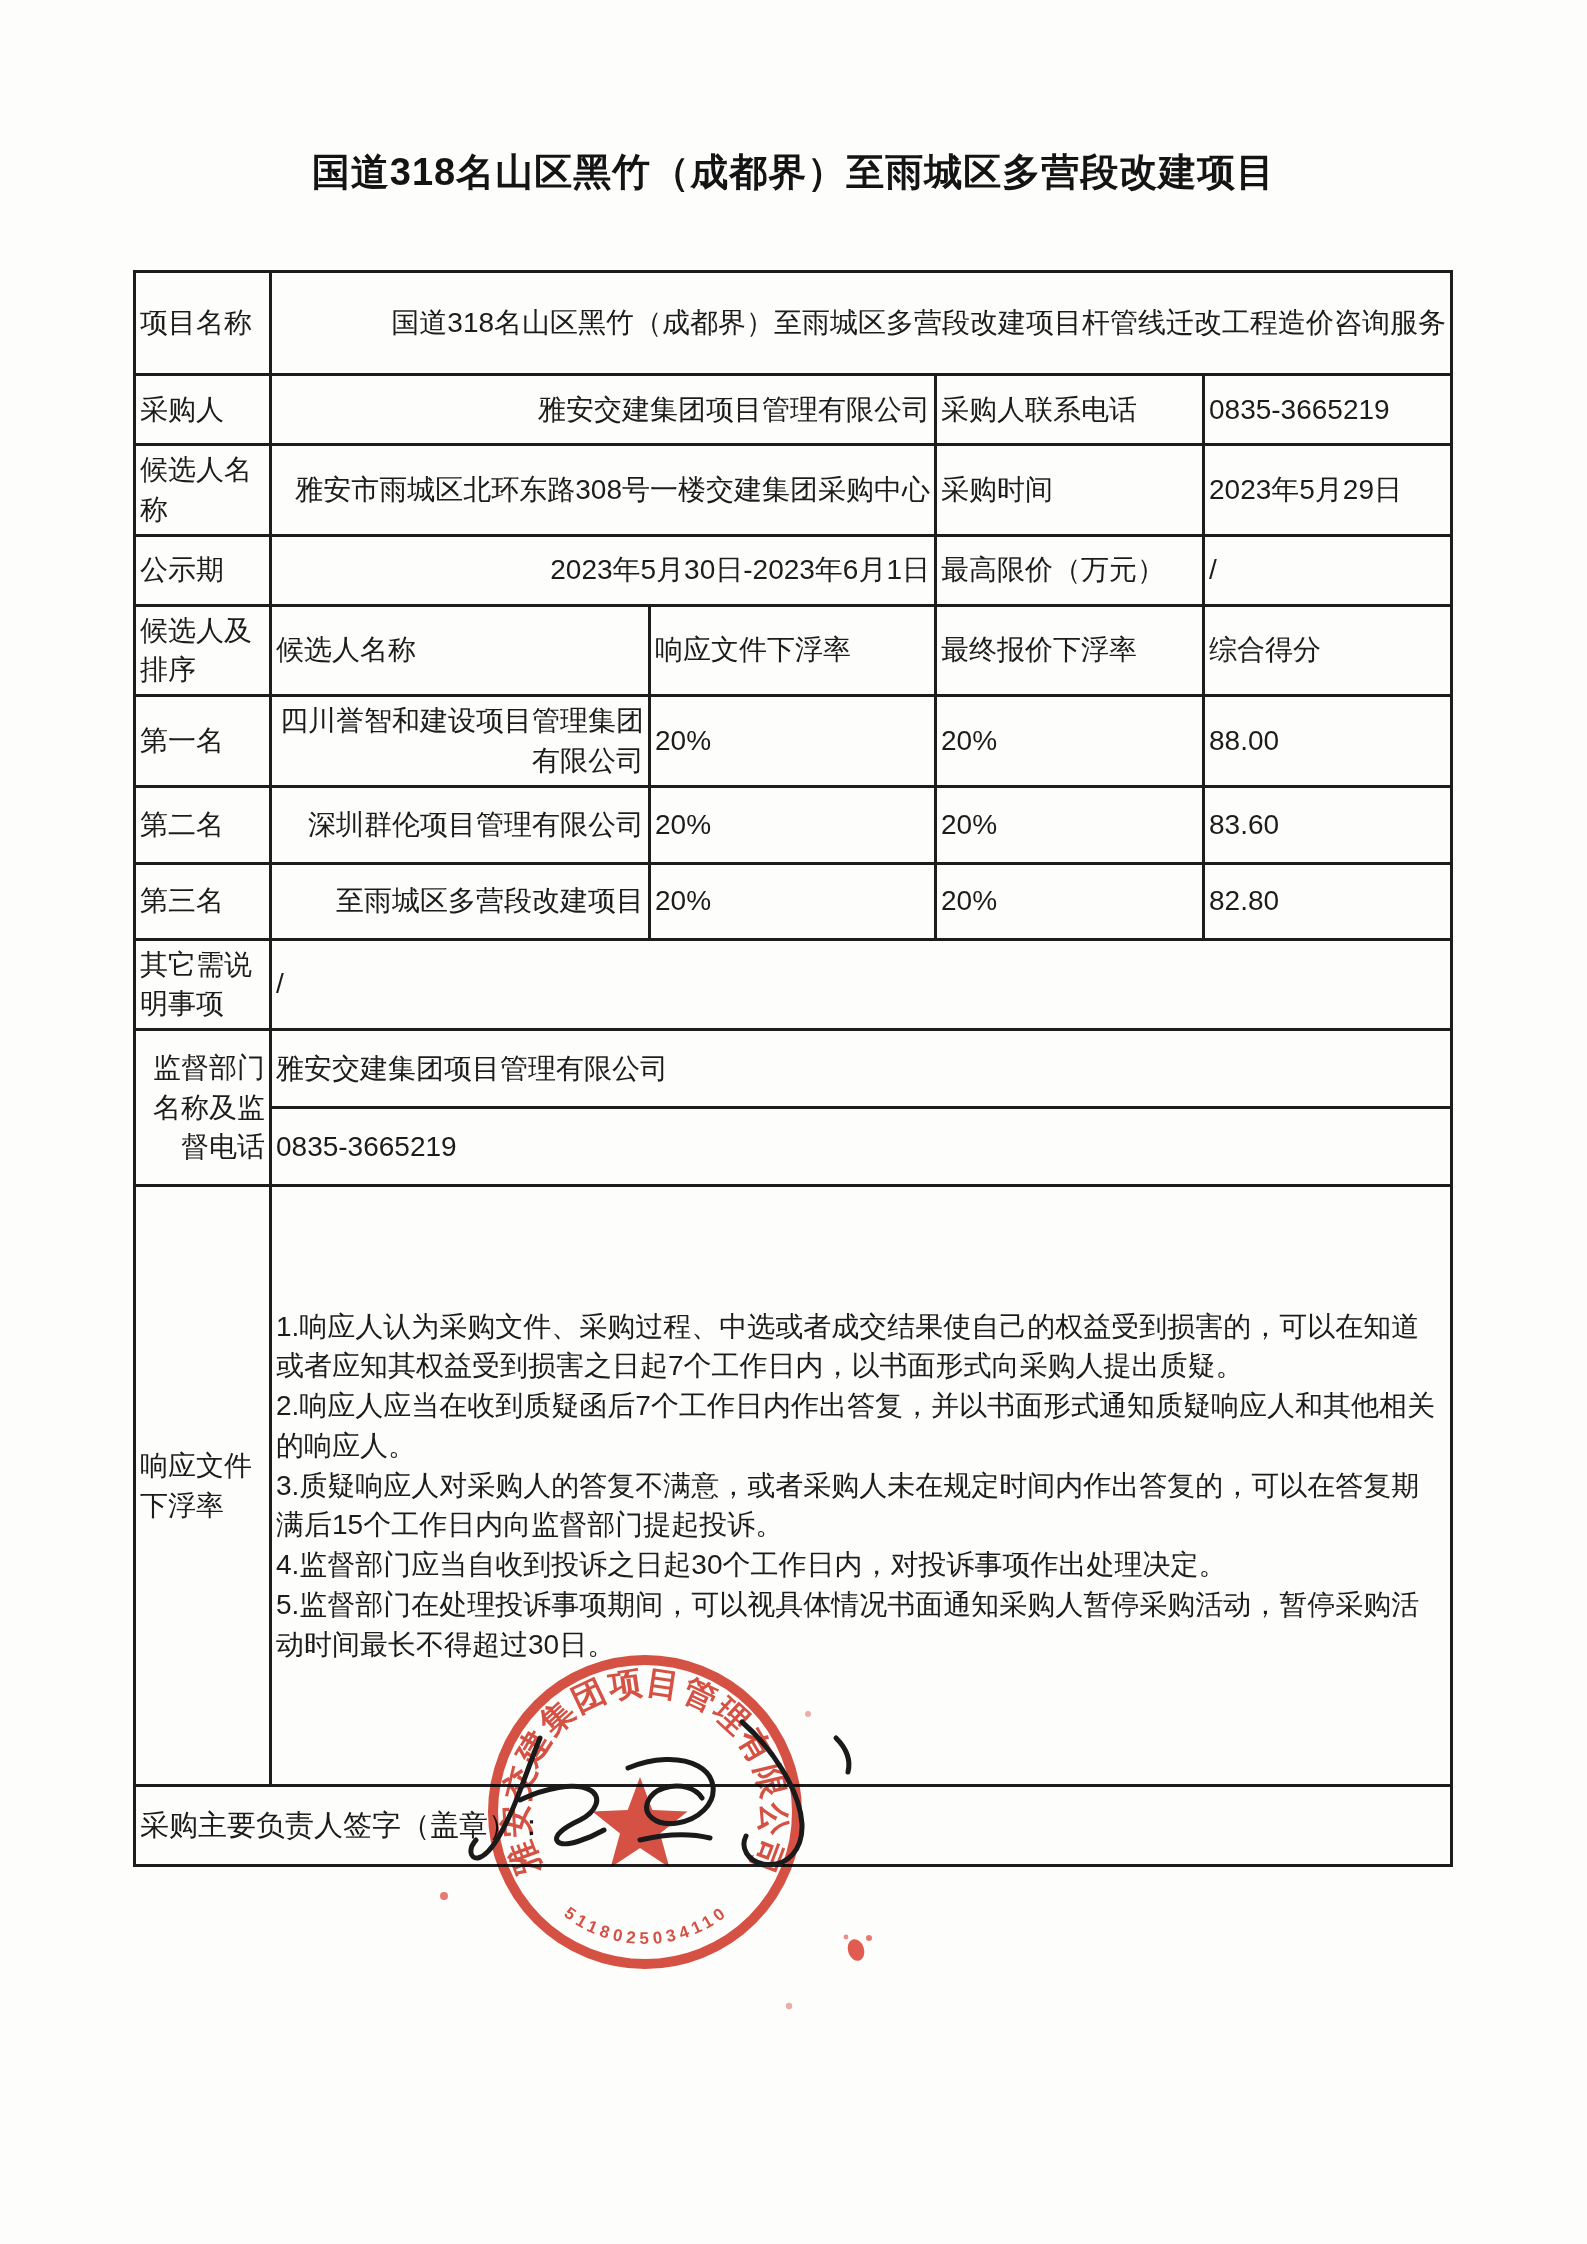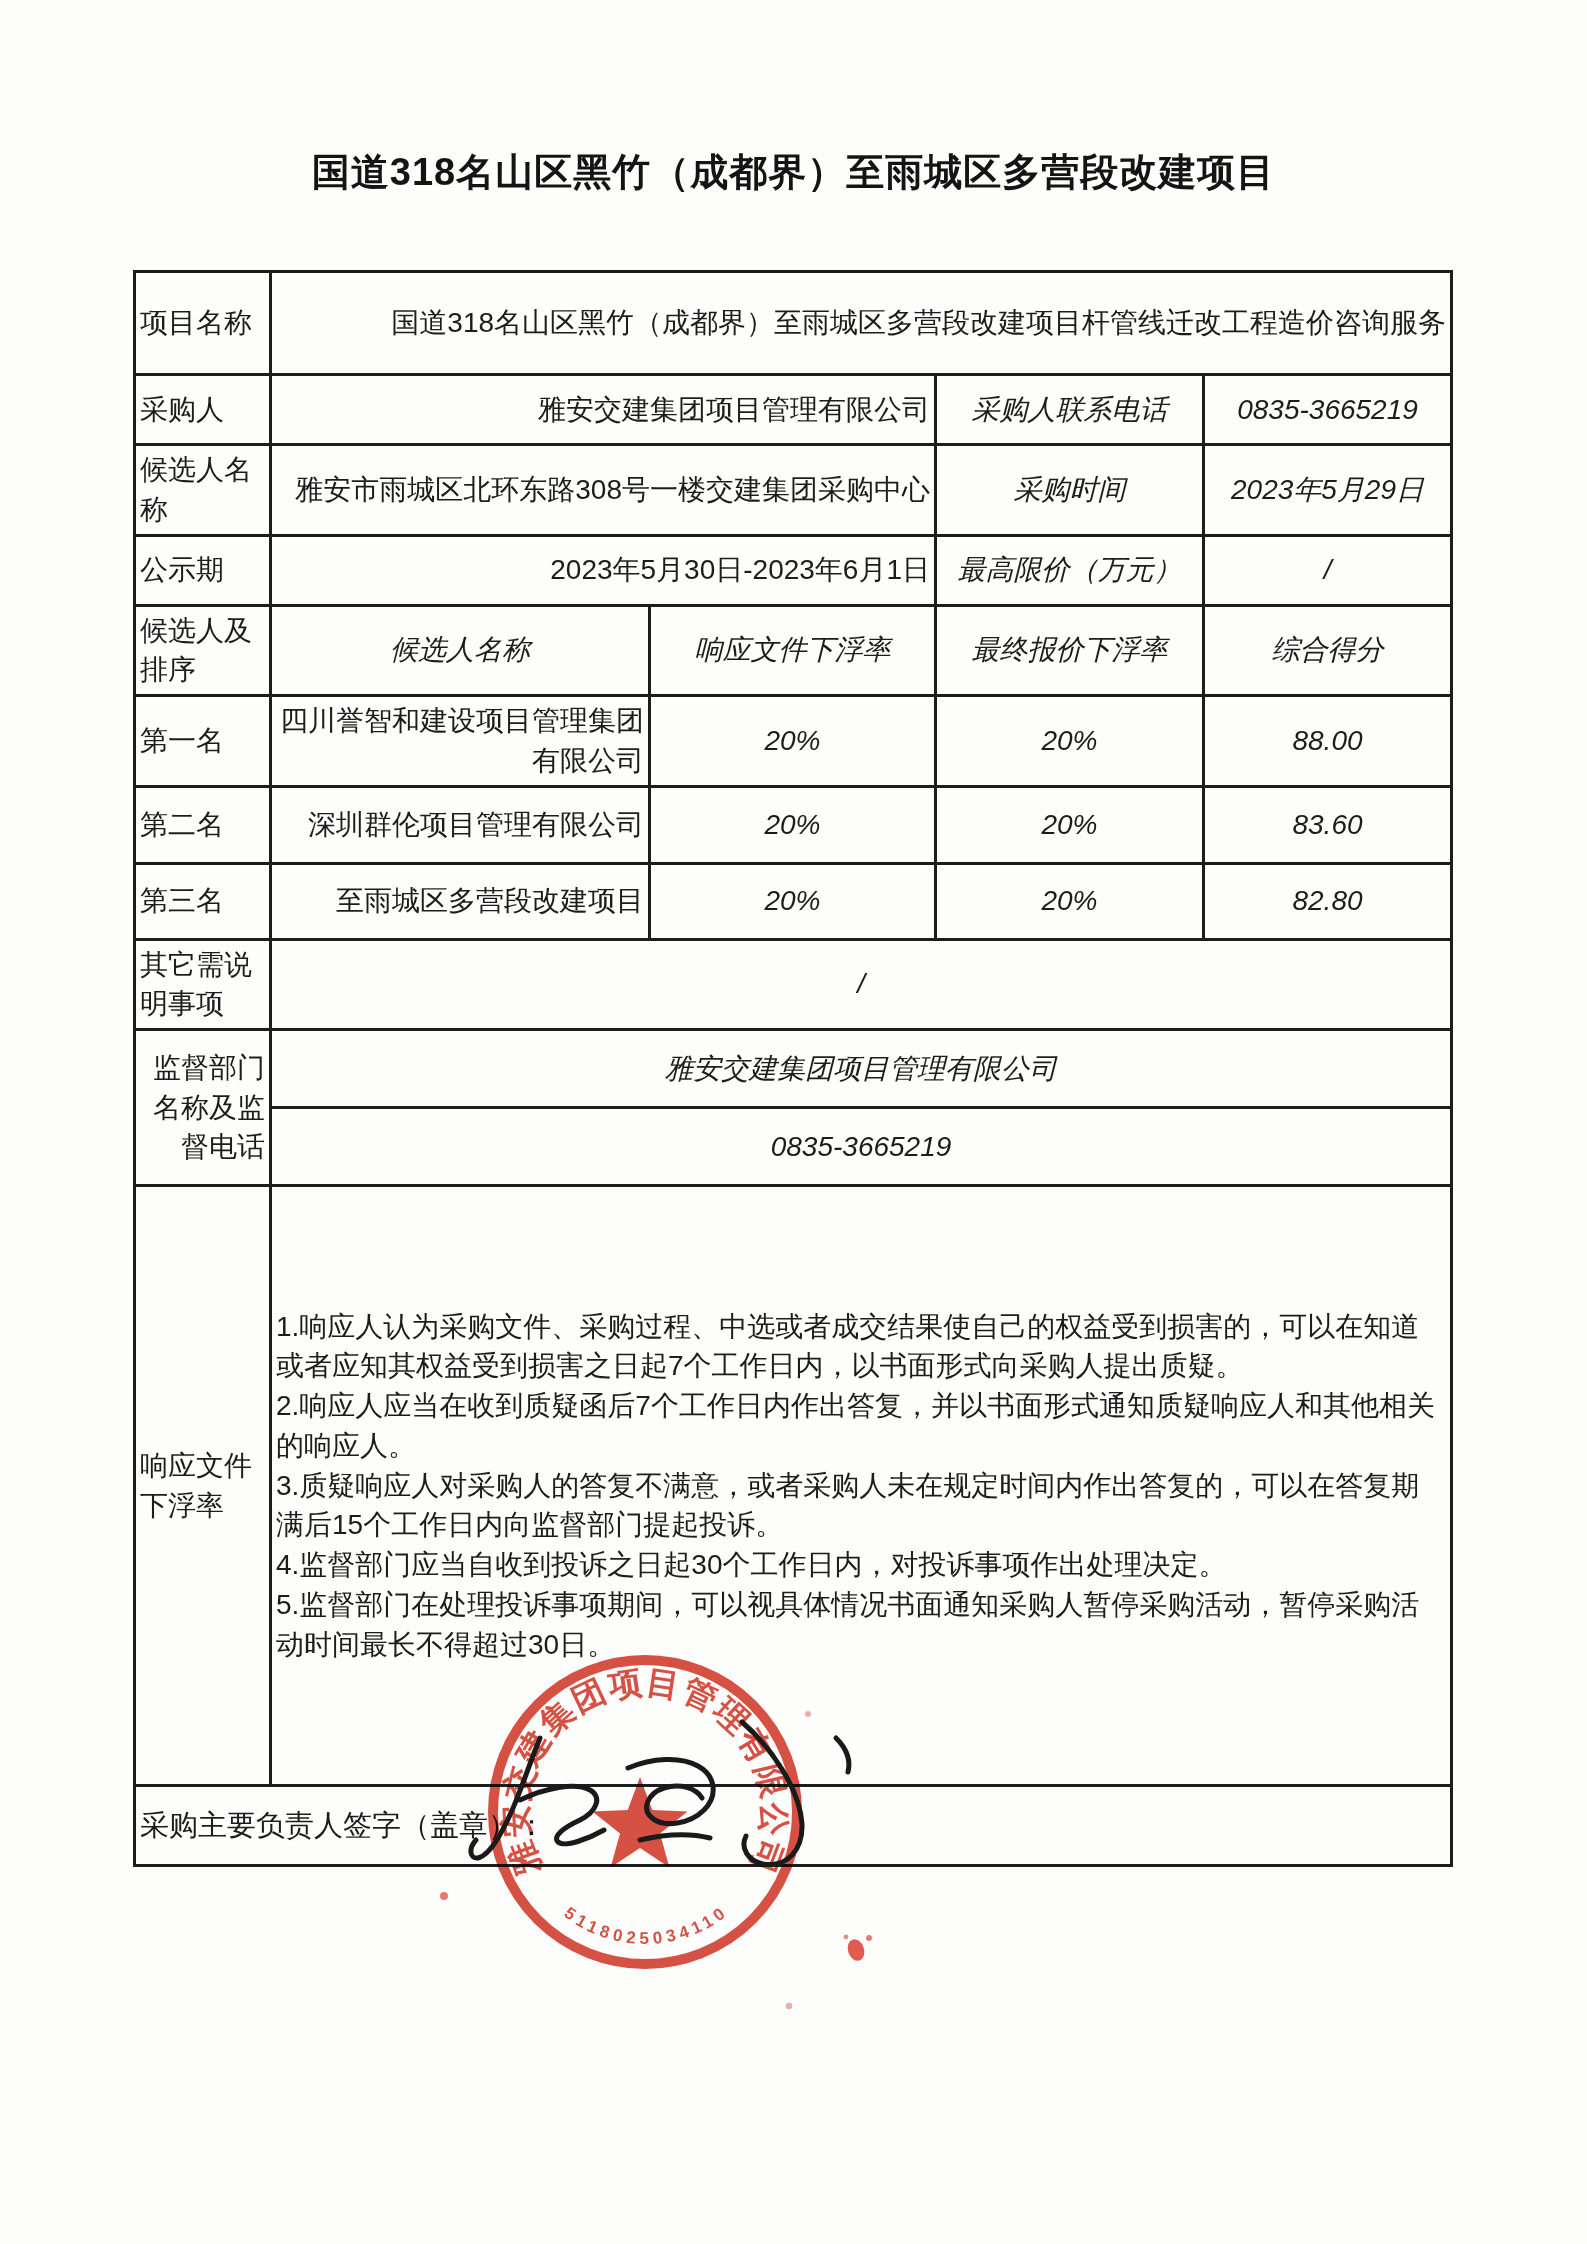--- a/index.html
+++ b/index.html
@@ -32,21 +32,21 @@
   }
   table.main td{
     border:3px solid #1d1d1d;
     vertical-align:middle;
     padding:4px 4px;
     line-height:1.42;
     word-break:break-all;
   }
   td.lbl{padding-left:9px;text-align:left;}
   td.left{text-align:right;padding-left:12px;}
-  td.ctr{text-align:center;font-style:italic;}
+  td.ctr{}
   td.sup-lbl{text-align:right;padding-left:6px;padding-right:6px;}
   td.notice{
     vertical-align:top;
     padding:122px 14px 30px 12px;
     line-height:1.67;
   }
   td.sign-cell{padding-left:9px;font-size:29px;}
   .overlay{
     position:absolute;left:0;top:0;width:1587px;height:2244px;
     pointer-events:none;

